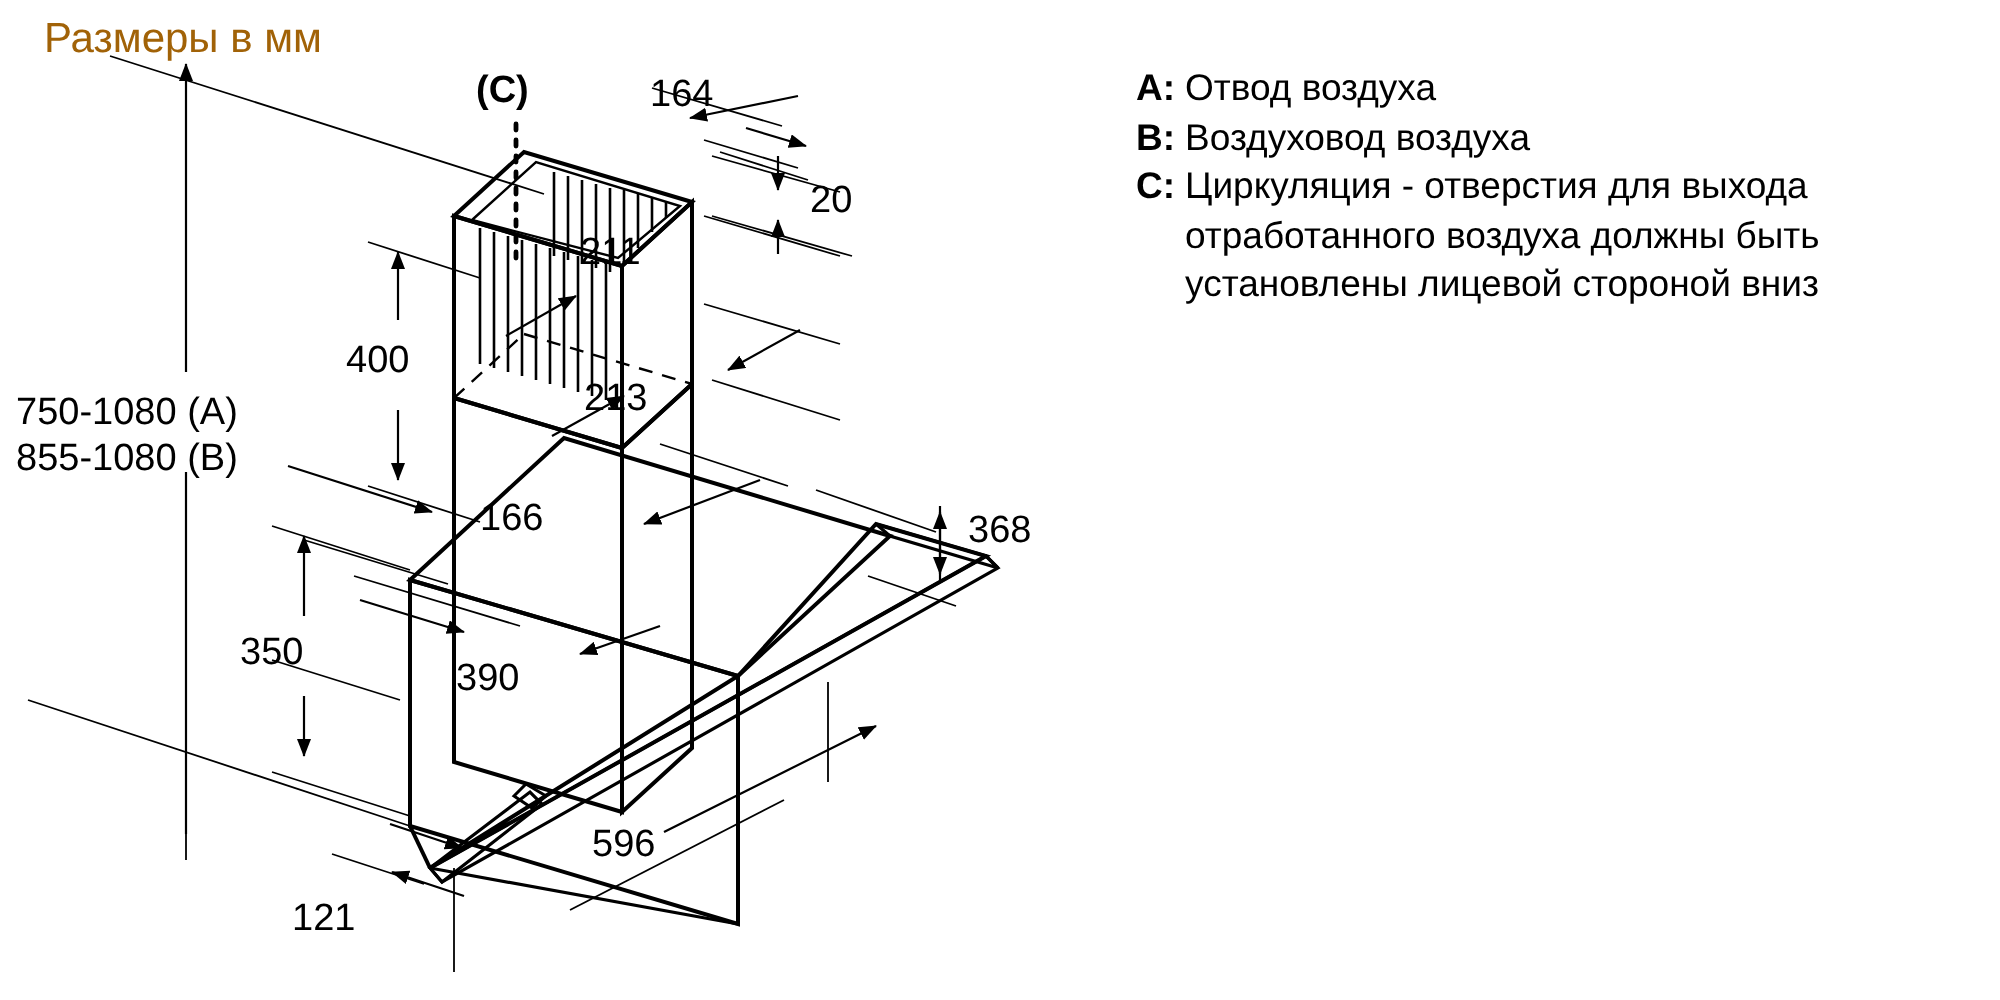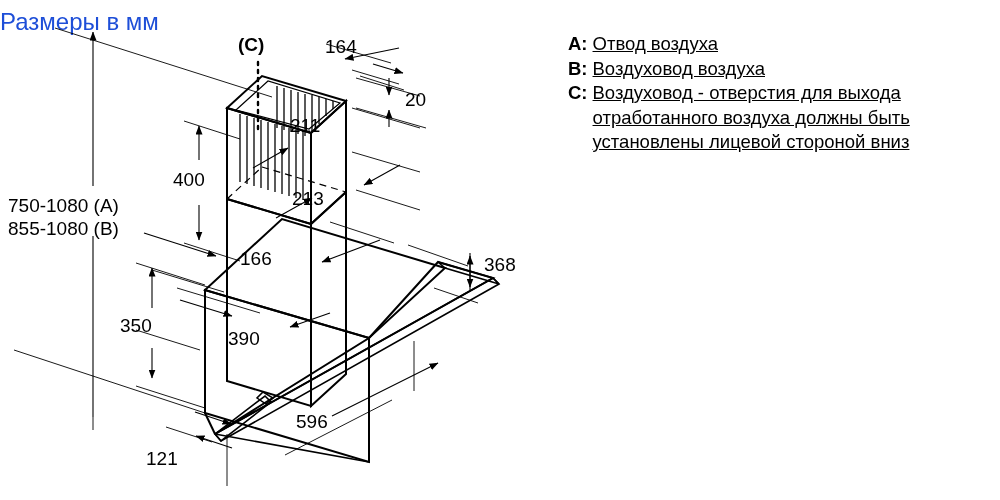--- a/index.html
+++ b/index.html
@@ -17,24 +17,24 @@
   }
   #drawing {
     position: absolute;
     left: 0;
     top: 0;
     width: 1000px;
     height: 500px;
   }
   .title-text {
     position: absolute;
-    left: 0;
+    left: 22px;
     top: 8px;
-    font-size: 24px;
-    color: #1d4ed8;
+    font-size: 21px;
+    color: #a16207;
     white-space: nowrap;
   }
   .legend {
     position: absolute;
     left: 568px;
     top: 32px;
     width: 420px;
   }
   .legend-row {
     display: flex;
@@ -44,21 +44,20 @@
     color: #000;
   }
   .legend-key {
     font-weight: bold;
     flex: 0 0 auto;
     padding-right: 5px;
     white-space: nowrap;
   }
   .legend-desc {
     flex: 1 1 auto;
-    text-decoration: underline;
   }
   svg text {
     font-family: "Liberation Sans", sans-serif;
     fill: #000;
   }
   .dim-label {
     font-size: 19px;
   }
   .cap-label {
     font-size: 19px;
@@ -230,17 +229,17 @@
     <div class="legend-row">
       <span class="legend-key">A:</span>
       <span class="legend-desc">Отвод воздуха</span>
     </div>
     <div class="legend-row">
       <span class="legend-key">B:</span>
       <span class="legend-desc">Воздуховод воздуха</span>
     </div>
     <div class="legend-row">
       <span class="legend-key">C:</span>
-      <span class="legend-desc">Воздуховод - отверстия для выхода отработанного воздуха должны быть установлены лицевой стороной вниз</span>
+      <span class="legend-desc">Циркуляция - отверстия для выхода отработанного воздуха должны быть установлены лицевой стороной вниз</span>
     </div>
   </div>
 
 </div>
 
 </body></html>

